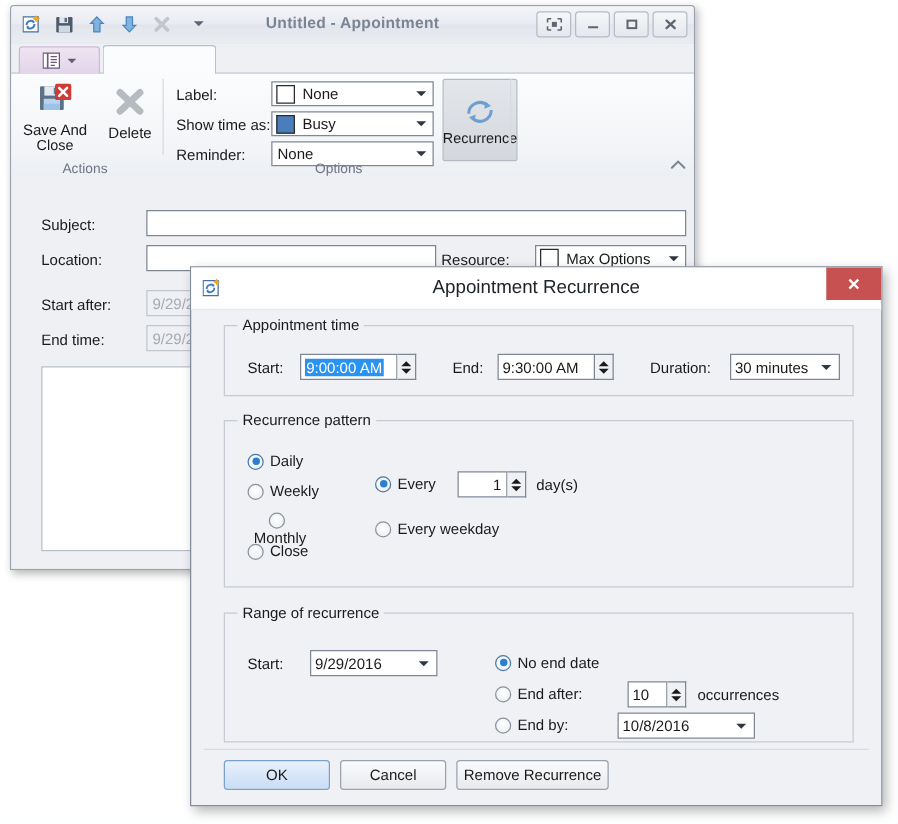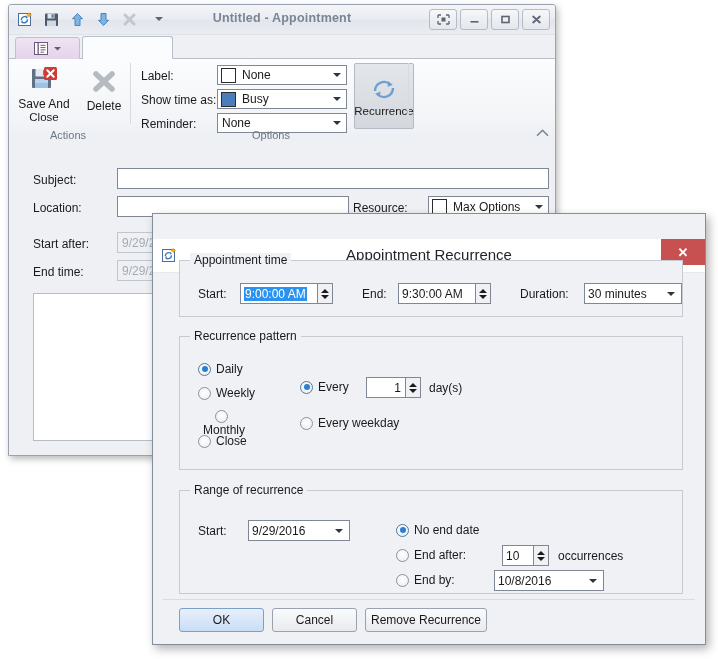--- a/index.html
+++ b/index.html
@@ -156,21 +156,20 @@
     width: 554px; height: 432px;
     background: #eff1f4;
     border: 1px solid #848d9b;
     box-shadow: 3px 4px 9px rgba(0,0,0,0.30);
     box-sizing: border-box;
   }
   .dlg-title {
     position: relative; height: 33px;
     background: #ffffff;
     border-bottom: 1px solid #e7e9ed;
-    margin-top: 25px;
   }
   .dlg-title .t {
     position: absolute; left: 0; right: 0; top: 7px;
     text-align: center; font-size: 15px; color: #20242b;
   }
   .dlg-icon { position: absolute; left: 9px; top: 8px; }
   .dlg-close {
     position: absolute; right: 0; top: 0;
     width: 44px; height: 26px;
     background: #c75050;
@@ -499,21 +498,21 @@
       <span class="lbl" style="position:absolute;left:182px;top:26px;">End:</span>
       <div class="tbox" style="position:absolute;left:218px;top:22px;width:78px;">
         <span>9:30:00 AM</span>
       </div>
       <div class="spin" style="position:absolute;left:296px;top:22px;">
         <span class="up"></span>
         <span class="dn"></span>
       </div>
 
       <span class="lbl" style="position:absolute;left:340px;top:26px;">Duration:</span>
-      <div class="ddl" style="position:absolute;left:404px;top:22px;width:98px;">
+      <div class="ddl" style="position:absolute;left:404px;top:22px;width:88px;">
         <span>30 minutes</span>
         <span class="arrow"></span>
       </div>
     </div>
 
     <div class="gbox" style="left:26px;top:122px;width:504px;height:134px;">
       <span class="gbox-title">Recurrence pattern</span>
 
       <div class="radio on" style="left:18px;top:25px;">
         <span class="dot"></span>

